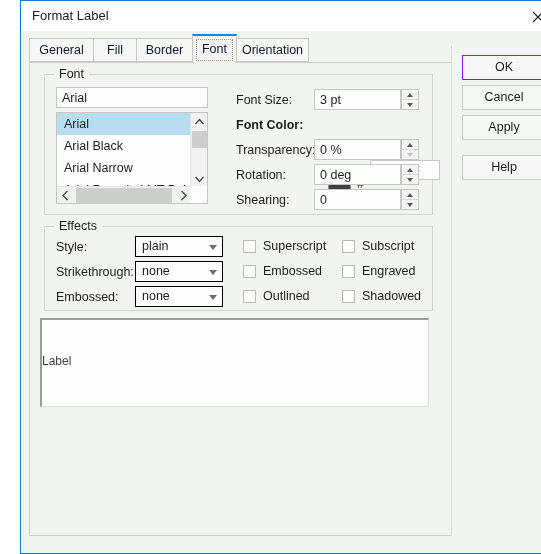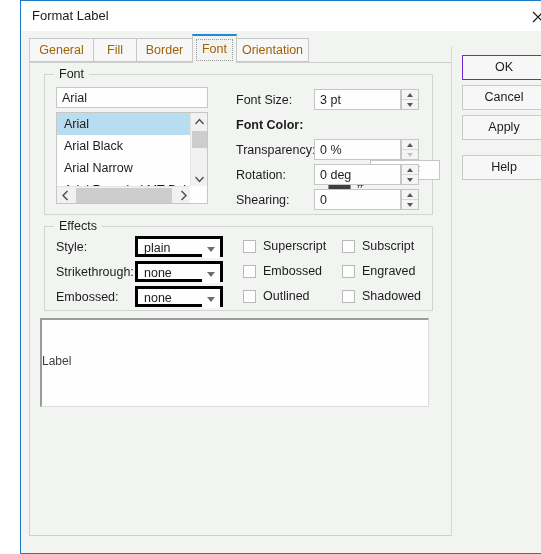--- a/index.html
+++ b/index.html
@@ -58,21 +58,21 @@
     left: 8px; top: 33px;
     height: 28px;
   }
   .tab {
     position: absolute;
     top: 4px;
     height: 24px;
     box-sizing: border-box;
     border: 1px solid #c8c8c8;
     background: #f7f7f7;
-    color: #a16207;
+    color: #0f172a;
     font-size: 12.5px;
     text-align: center;
     line-height: 22px;
     cursor: default;
     white-space: nowrap;
   }
   .tab.active {
     top: 0;
     height: 29px;
     line-height: 26px;
@@ -252,21 +252,21 @@
     left: 327px; top: 114px;
     font-size: 12.5px;
     color: #1c1c1c;
   }
 
   
   .dropdown {
     position: absolute;
     height: 21px;
     box-sizing: border-box;
-    border: 3px solid #000000;
+    border: 1px solid #000000;
     background: #fdfefd;
     cursor: default;
     text-align: center;
   }
   .dropdown .dd-text {
     position: absolute;
     left: 6px; top: 0;
     line-height: 19px;
     font-size: 12.5px;
     color: #1c1c1c;

